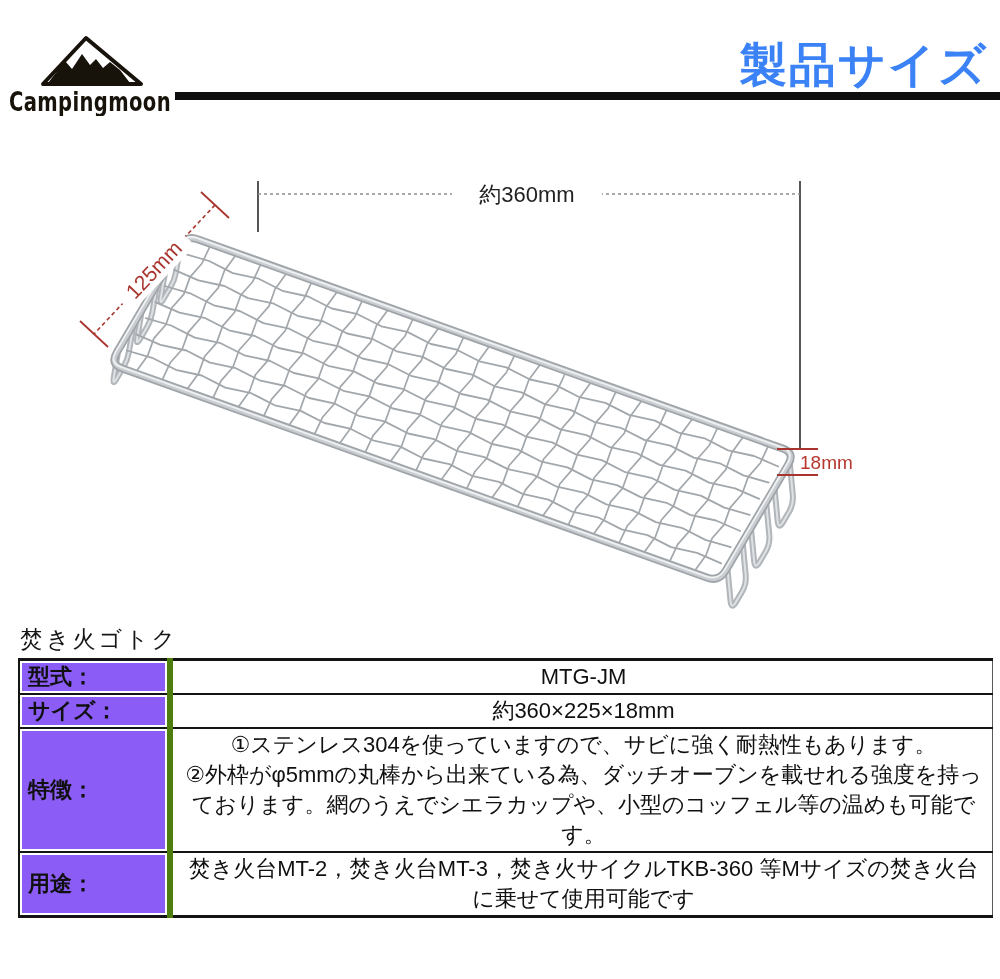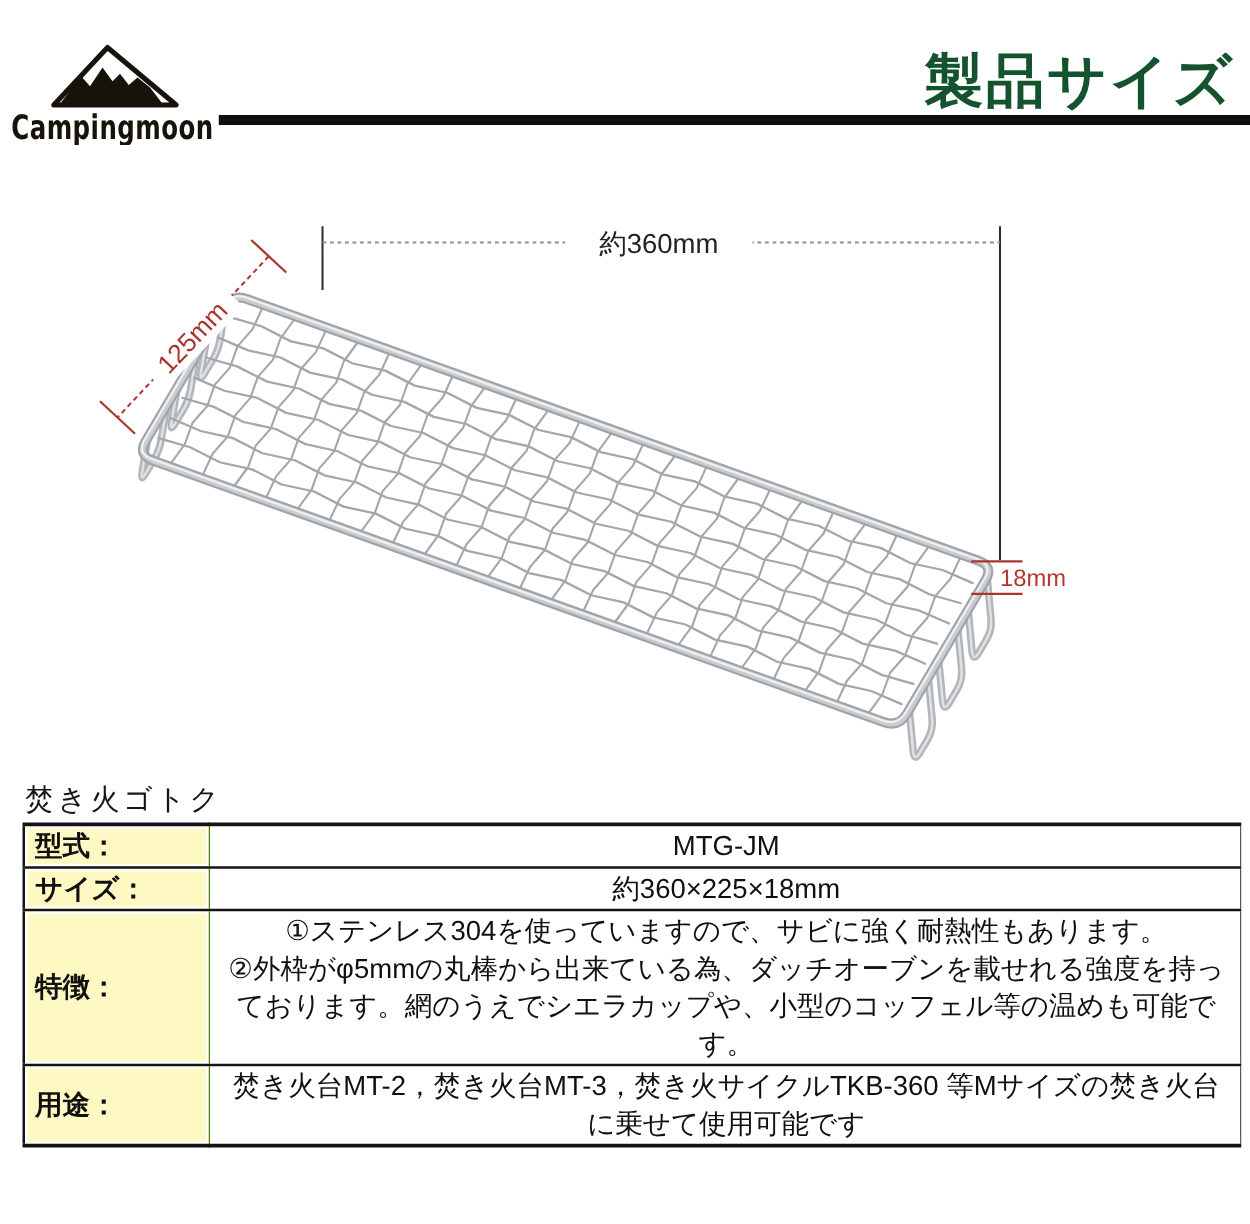--- a/index.html
+++ b/index.html
@@ -7,21 +7,21 @@
     width:1000px;height:979px;position:relative;background:#fff;overflow:hidden;
     font-family:"Liberation Sans","DejaVu Sans",sans-serif;color:#111;
   }
   .page{position:absolute;inset:0;margin-top:32px;}
 
   
   .logo-svg{position:absolute;left:8px;top:2px;width:170px;height:82px;}
   .brand-text{font-family:"DejaVu Sans","Liberation Sans",sans-serif;font-weight:bold;font-size:27px;fill:#17120a;letter-spacing:.5px;}
   .page-title{
     position:absolute;top:2px;right:12px;margin:0;
-    font-size:47px;font-weight:900;color:#14532d;letter-spacing:2px;
+    font-size:47px;font-weight:900;color:#3b82f6;letter-spacing:2px;
     font-family:"Liberation Sans","DejaVu Sans",sans-serif;
   }
   .header-rule{position:absolute;left:175px;top:60px;width:825px;height:8px;background:#0f0f0f;}
 
   
   .diagram-svg{position:absolute;left:0;top:128px;width:1000px;height:478px;}
   .tickline{stroke:#2b2b2b;stroke-width:1.6;}
   .dashline{stroke:#8d8d8d;stroke-width:1.6;stroke-dasharray:3 3;}
   .dashred{stroke:#a8362e;stroke-width:1.6;stroke-dasharray:4 3;}
   .tickred{stroke:#a8362e;stroke-width:1.8;}
@@ -34,23 +34,23 @@
     position:absolute;left:20px;top:592px;font-size:23px;color:#161616;
     font-family:"Liberation Serif","DejaVu Serif",serif;letter-spacing:3px;
   }
   .specs{
     position:absolute;left:18px;top:626px;width:975px;border-collapse:collapse;
     font-size:22px;color:#101010;
     border-top:3px solid #141414;border-bottom:3px solid #141414;
     border-left:2px solid #141414;border-right:1px solid #5a5a5a;
   }
   .specs th{
-    width:135px;background:#fef9c3;box-shadow:inset 0 0 0 2px #fff;
+    width:135px;background:#8b5cf6;box-shadow:inset 0 0 0 2px #fff;
     font-weight:bold;text-align:left;vertical-align:middle;
-    padding:1px 4px 1px 8px;line-height:30px;border-right:1px solid #4d7c0f;
+    padding:1px 4px 1px 8px;line-height:30px;border-right:6px solid #4d7c0f;
   }
   .specs td{
     padding:1px 8px 1px 10px;line-height:30px;vertical-align:middle;
     white-space:pre-line;text-align:center;
   }
   .specs tr + tr th,.specs tr + tr td{border-top:2px solid #141414;}
 </style>
 </head>
 <body>
 

